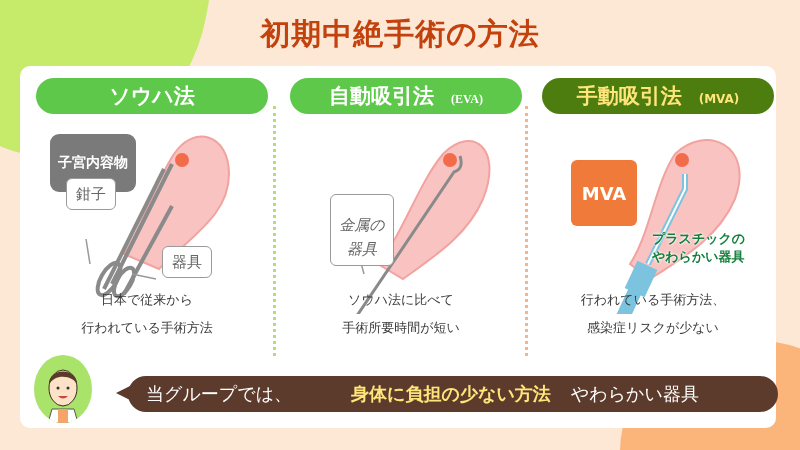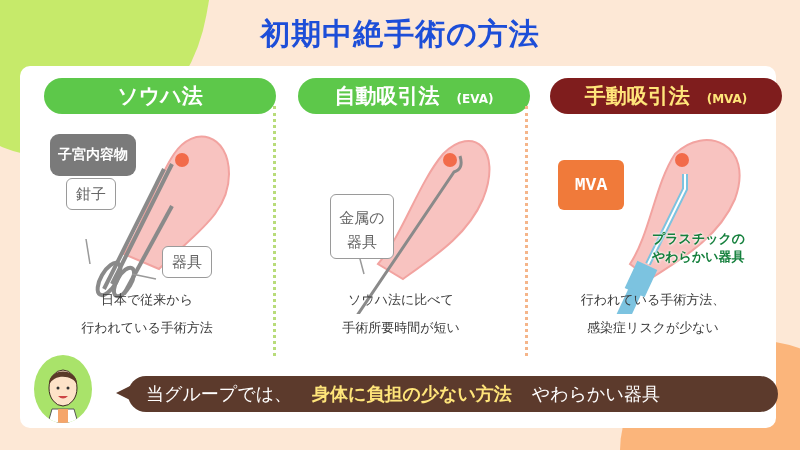--- a/index.html
+++ b/index.html
@@ -1,33 +1,33 @@
 <!DOCTYPE html>
 <html><head>
 <meta charset="utf-8">
 <style>
   html,body{margin:0;padding:0;}
   body{width:800px;height:450px;position:relative;overflow:hidden;background:#fde8d6;font-family:"DejaVu Sans",sans-serif;}
   .blob-green{position:absolute;left:-60px;top:-80px;width:260px;height:240px;background:#c6ea6a;border-radius:0 0 60% 40% / 0 0 70% 50%;transform:rotate(10deg);}
   .blob-orange{position:absolute;right:-80px;top:340px;width:260px;height:220px;background:#fbb57b;border-radius:50%;}
-  .title{position:absolute;top:14px;left:0;width:800px;text-align:center;color:#1d4ed8;font-size:30px;font-weight:bold;letter-spacing:1px;}
+  .title{position:absolute;top:14px;left:0;width:800px;text-align:center;color:#c2410c;font-size:30px;font-weight:bold;letter-spacing:1px;}
   .panel{position:absolute;left:20px;top:66px;width:756px;height:362px;background:#fff;border-radius:10px;}
   .col{position:absolute;top:12px;width:246px;height:270px;}
   .divider{position:absolute;top:40px;width:0;height:250px;border-left:3px dotted;}
-  .pill{position:absolute;top:0;left:20px;width:232px;height:36px;border-radius:18px;color:#fff;font-size:21px;font-weight:bold;display:flex;align-items:center;justify-content:center;}
+  .pill{position:absolute;top:0;left:12px;width:232px;height:36px;border-radius:18px;color:#fff;font-size:21px;font-weight:bold;display:flex;align-items:center;justify-content:center;}
   .pill small{font-size:12px;margin-left:17px;margin-top:6px;}
   .desc{position:absolute;top:208px;left:0;width:246px;text-align:center;color:#3b3b3b;font-size:13px;line-height:28px;}
   .bubble{position:absolute;background:#fff;border:1.5px solid #9a9a9a;border-radius:6px;color:#666;font-size:15px;text-align:center;}
-  .label-gray{position:absolute;background:#7a7a7a;color:#fff;font-size:14px;font-weight:bold;border-radius:9px;padding:12px 8px;}
+  .label-gray{position:absolute;background:#7a7a7a;color:#fff;font-size:14px;font-weight:bold;border-radius:9px;padding:20px 8px;}
   .mva-box{position:absolute;background:#f07a3a;color:#fff;font-weight:bold;font-size:18px;border-radius:6px;display:flex;align-items:center;justify-content:center;}
   .plastic{position:absolute;color:#15803d;font-weight:bold;font-size:13px;line-height:18px;text-shadow:0 0 3px #fff,0 0 3px #fff;}
   svg{position:absolute;}
   .avatar{position:absolute;left:34px;top:355px;width:58px;height:68px;background:#a9e36a;border-radius:50%;overflow:hidden;}
   .speech{position:absolute;left:128px;top:376px;width:650px;height:36px;background:#5c3a2c;border-radius:18px;color:#fff;font-size:18px;display:flex;align-items:center;padding-left:18px;box-sizing:border-box;gap:20px;}
-  .speech .hl{color:#ffe57a;font-weight:bold;}
+  .speech .hl{color:#ffe57a;font-weight:bold;margin-left:39px;}
   .speech-tail{position:absolute;left:116px;top:386px;width:0;height:0;border-top:7px solid transparent;border-bottom:7px solid transparent;border-right:14px solid #5c3a2c;}
 </style>
 </head>
 <body>
 
 <div class="blob-green"></div>
 <div class="blob-orange"></div>
 
 <div class="title">初期中絶手術の方法</div>
 
@@ -53,56 +53,56 @@
     <div class="bubble" style="left:138px;top:168px;width:48px;height:30px;line-height:30px;">器具</div>
     <div class="desc">
       <div>日本で従来から</div>
       <div>行われている手術方法</div>
     </div>
   </div>
 
   <div class="divider" style="left:253px;border-color:#b8dc7a;"></div>
 
   <div class="col" style="left:258px;">
-    <div class="pill" style="background:#5dc84a;">
+    <div class="pill" style="background:#5dc84a;font-family:Liberation Serif, serif;">
       <span>自動吸引法</span>
         <small>(EVA)</small>
     </div>
     <svg width="246" height="200" style="left:0;top:36px;">
       <path d="M100 150 C 125 120, 140 70, 165 40 C 195 10, 225 35, 205 85 C 190 120, 160 140, 125 165 Z" fill="#f8c3c0" stroke="#f2a3a0" stroke-width="2"></path>
       <circle cx="172" cy="46" r="7" fill="#f26b4a"></circle>
       <path d="M182 42 Q 186 55, 176 58 L 70 215" stroke="#8a8a8a" stroke-width="3" fill="none"></path>
       <path d="M78 130 L 86 160" stroke="#9a9a9a" stroke-width="1.5"></path>
     </svg>
-    <div class="bubble" style="left:52px;top:116px;width:62px;height:52px;line-height:24px;padding-top:11px;">
+    <div class="bubble" style="left:52px;top:116px;width:62px;height:52px;line-height:24px;padding-top:18px;font-style:italic;">
       <div>金属の</div>
       <div>器具</div>
     </div>
     <div class="desc">
       <div>ソウハ法に比べて</div>
       <div>手術所要時間が短い</div>
     </div>
   </div>
 
   <div class="divider" style="left:505px;border-color:#f5b58a;"></div>
 
   <div class="col" style="left:510px;">
-    <div class="pill" style="background:#7f1d1d;">
+    <div class="pill" style="background:#4d7c0f;">
       <span style="color:#ffe57a;">手動吸引法</span>
         <small style="color:#ffe57a;">(MVA)</small>
     </div>
     <svg width="246" height="200" style="left:0;top:36px;">
       <path d="M100 150 C 120 120, 125 70, 145 40 C 175 10, 225 30, 205 85 C 190 120, 160 140, 120 165 Z" fill="#f8c3c0" stroke="#f2a3a0" stroke-width="2"></path>
       <circle cx="152" cy="46" r="7" fill="#f26b4a"></circle>
       <path d="M155 60 L 155 75 L 118 150" stroke="#7cc3e0" stroke-width="6" fill="none"></path>
       <path d="M155 60 L 155 75 L 118 150" stroke="#fff" stroke-width="2" fill="none"></path>
       <rect x="100" y="150" width="22" height="30" fill="#7cc3e0" transform="rotate(25 111 165)"></rect>
       <rect x="92" y="175" width="14" height="30" fill="#7cc3e0" transform="rotate(25 99 190)"></rect>
     </svg>
-    <div class="mva-box" style="left:28px;top:82px;width:66px;height:50px;font-family:Liberation Mono, monospace;">MVA</div>
+    <div class="mva-box" style="left:41px;top:82px;width:66px;height:66px;">MVA</div>
     <div class="plastic" style="left:122px;top:152px;">
       <div>プラスチックの</div>
       <div>やわらかい器具</div>
     </div>
     <div class="desc">
       <div>行われている手術方法、</div>
       <div>感染症リスクが少ない</div>
     </div>
   </div>
 </div>

